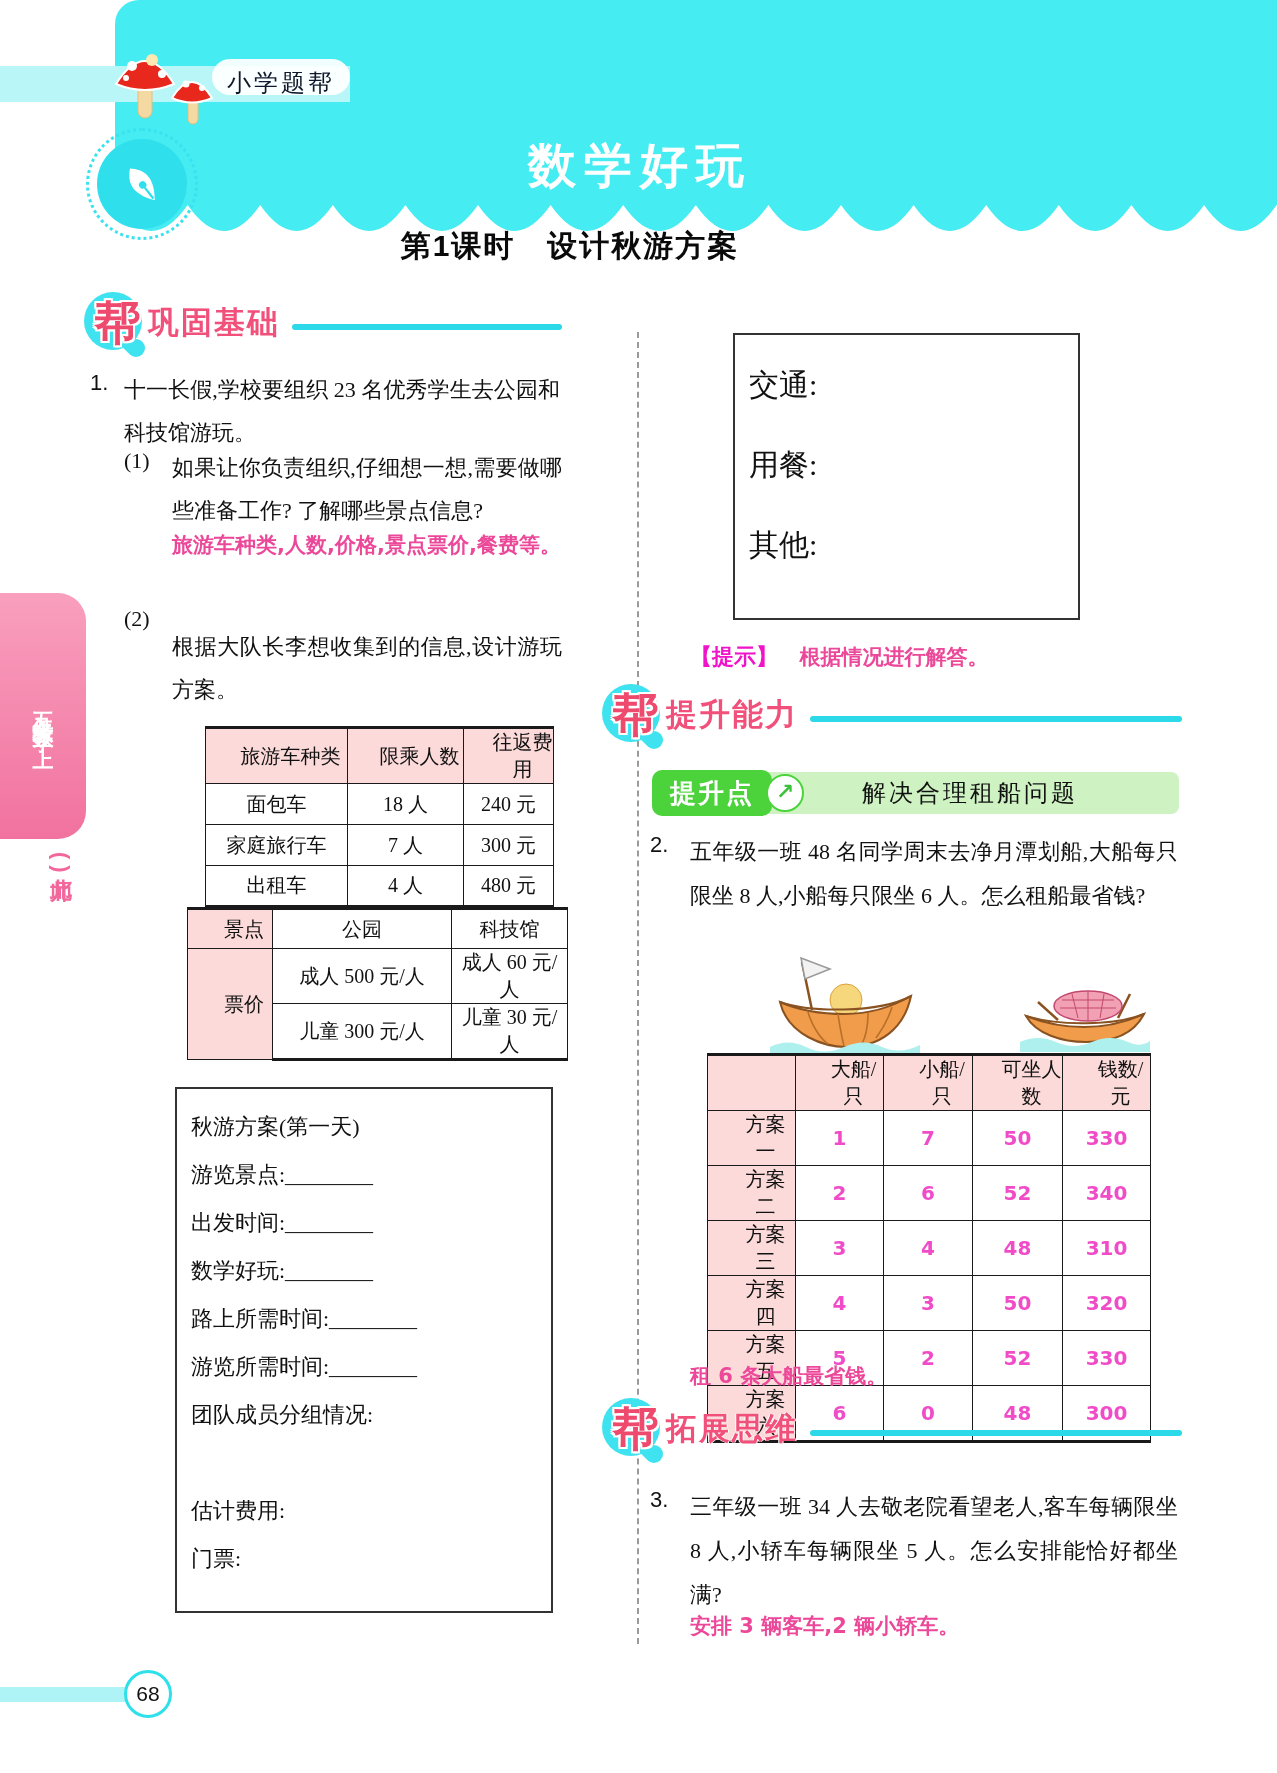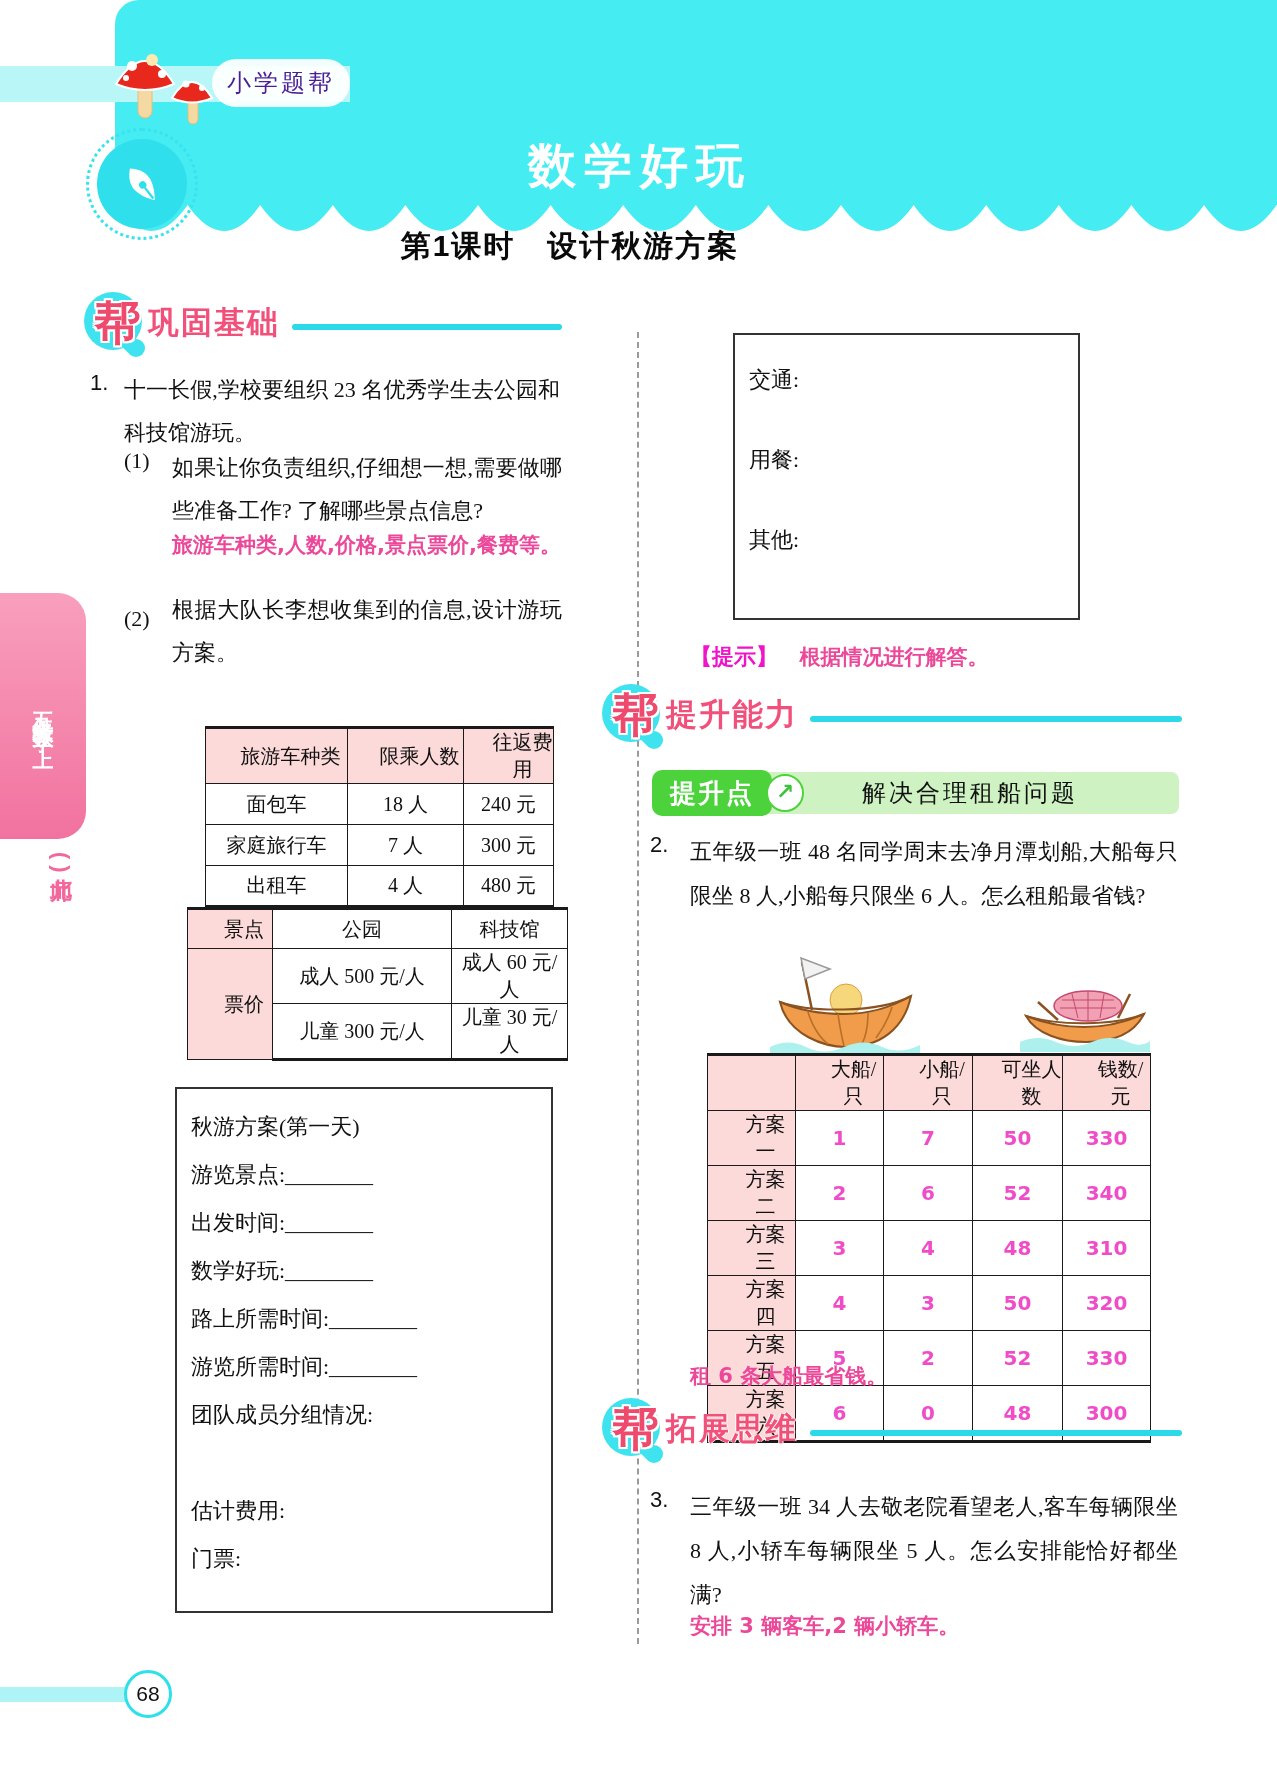--- a/index.html
+++ b/index.html
@@ -2,23 +2,23 @@
 <html><head>
 <meta charset="utf-8">
 <style>
   html,body{margin:0;padding:0;background:#fff;}
   .page{position:relative;width:1277px;height:1773px;background:#fff;overflow:hidden;
         font-family:"Liberation Serif","DejaVu Serif",serif;color:#111;}
   
   .banner{position:absolute;left:115px;top:0;width:1162px;height:205px;background:#45ecf2;border-radius:24px 0 0 0;}
   .banner-wave{position:absolute;left:115px;top:195px;width:1162px;height:40px;}
   .brand-ribbon{position:absolute;left:0;top:66px;width:350px;height:36px;background:#b9f6f8;}
-  .brand-pill{position:absolute;left:212px;top:59px;width:138px;height:48px;background:rgba(255,255,255,.93);
+  .brand-pill{position:absolute;left:212px;top:59px;width:138px;height:36px;background:rgba(255,255,255,.93);
               border-radius:24px;text-align:center;line-height:48px;font-family:"Liberation Sans",sans-serif;
-              font-size:24px;color:#4c1d95;letter-spacing:3px;}
+              font-size:24px;color:#0f172a;letter-spacing:3px;}
   .mushrooms{position:absolute;left:112px;top:40px;width:115px;height:95px;}
   .pen-badge{position:absolute;left:86px;top:128px;width:106px;height:106px;border-radius:50%;
              border:3px dotted #38e2ee;background:transparent;display:flex;align-items:center;justify-content:center;}
   .pen-circle{width:90px;height:90px;border-radius:50%;background:#2fdfec;display:flex;align-items:center;justify-content:center;}
   .banner-title{position:absolute;left:440px;top:134px;width:400px;text-align:center;
                 font-family:"Liberation Sans",sans-serif;font-weight:bold;font-size:48px;color:#fff;letter-spacing:8px;}
   .lesson-title{position:absolute;left:240px;top:226px;width:660px;text-align:center;
                 font-family:"Liberation Sans",sans-serif;font-weight:bold;font-size:30px;color:#0a0a0a;letter-spacing:2px;}
   
   .side-tab{position:absolute;left:0;top:593px;width:86px;height:246px;border-radius:0 28px 28px 0;
@@ -53,21 +53,21 @@
   .t-thicktop td{border-top:3px solid #1a1a1a;}
   .t-thickbot td{border-bottom:3px solid #1a1a1a;}
   .pinkbg{background:#fcdada;padding-left:28px;}
   .mag{color:#f04cc8;font-family:"DejaVu Sans",sans-serif;font-weight:bold;font-size:20px;}
   
   .plan-box{position:absolute;left:175px;top:1087px;width:378px;height:526px;border:2px solid #333;box-sizing:border-box;
             padding:14px 0 0 14px;font-size:22px;}
   .plan-box div{line-height:48px;}
   .gap{height:48px;}
   .note-box{position:absolute;left:733px;top:333px;width:347px;height:287px;border:2px solid #333;box-sizing:border-box;}
-  .note-box div{position:absolute;left:14px;font-size:22px;}
+  .note-box div{position:absolute;left:14px;font-size:30px;}
   .divider{position:absolute;left:637px;top:332px;height:1312px;border-left:2px dashed #9a9a9a;}
   
   .boost-bar{position:absolute;left:652px;top:772px;width:527px;height:42px;background:#cef2c2;border-radius:8px;}
   .boost-badge{position:absolute;left:652px;top:770px;width:120px;height:46px;background:#4cd33c;border-radius:10px;
                color:#fff;font-family:"Liberation Sans",sans-serif;font-weight:bold;font-size:26px;
                text-align:center;line-height:46px;letter-spacing:2px;}
   .boost-arrow{position:absolute;left:766px;top:774px;width:38px;height:38px;border-radius:50%;background:#fff;
                border:2px solid #4cd33c;box-sizing:border-box;color:#3cc23a;font-weight:bold;
                font-family:"DejaVu Sans",sans-serif;font-size:22px;text-align:center;line-height:32px;}
   .boost-title{position:absolute;left:862px;top:777px;font-family:"Liberation Sans",sans-serif;font-size:24px;color:#111;letter-spacing:3px;}
@@ -125,21 +125,21 @@
     <span class="sec-title">巩固基础</span>
     <div class="sec-line"></div>
   </div>
 
   <div class="pnum" style="left:90px;top:370px;">1.</div>
   <div class="ptext" style="left:124px;top:368px;width:436px;">十一长假,学校要组织 23 名优秀学生去公园和科技馆游玩。</div>
   <div class="pnum" style="left:124px;top:448px;font-family:'Liberation Serif',serif;">(1)</div>
   <div class="ptext" style="left:172px;top:446px;width:390px;">如果让你负责组织,仔细想一想,需要做哪些准备工作? 了解哪些景点信息?</div>
   <div class="ptext hand" style="left:172px;top:524px;width:390px;font-size:21px;">旅游车种类,人数,价格,景点票价,餐费等。</div>
   <div class="pnum" style="left:124px;top:606px;font-family:'Liberation Serif',serif;">(2)</div>
-  <div class="ptext" style="left:172px;top:588px;width:390px;">根据大队长李想收集到的信息,设计游玩方案。</div>
+  <div class="ptext" style="left:172px;top:625px;width:390px;">根据大队长李想收集到的信息,设计游玩方案。</div>
 
   <table style="left:205px;top:726px;width:348px;">
     <colgroup>
         <col style="width:142px">
         <col style="width:116px">
         <col style="width:90px">
       </colgroup>
     <tbody>
         <tr class="t-thicktop" style="height:42px;">
       <td class="pinkbg">旅游车种类</td>

